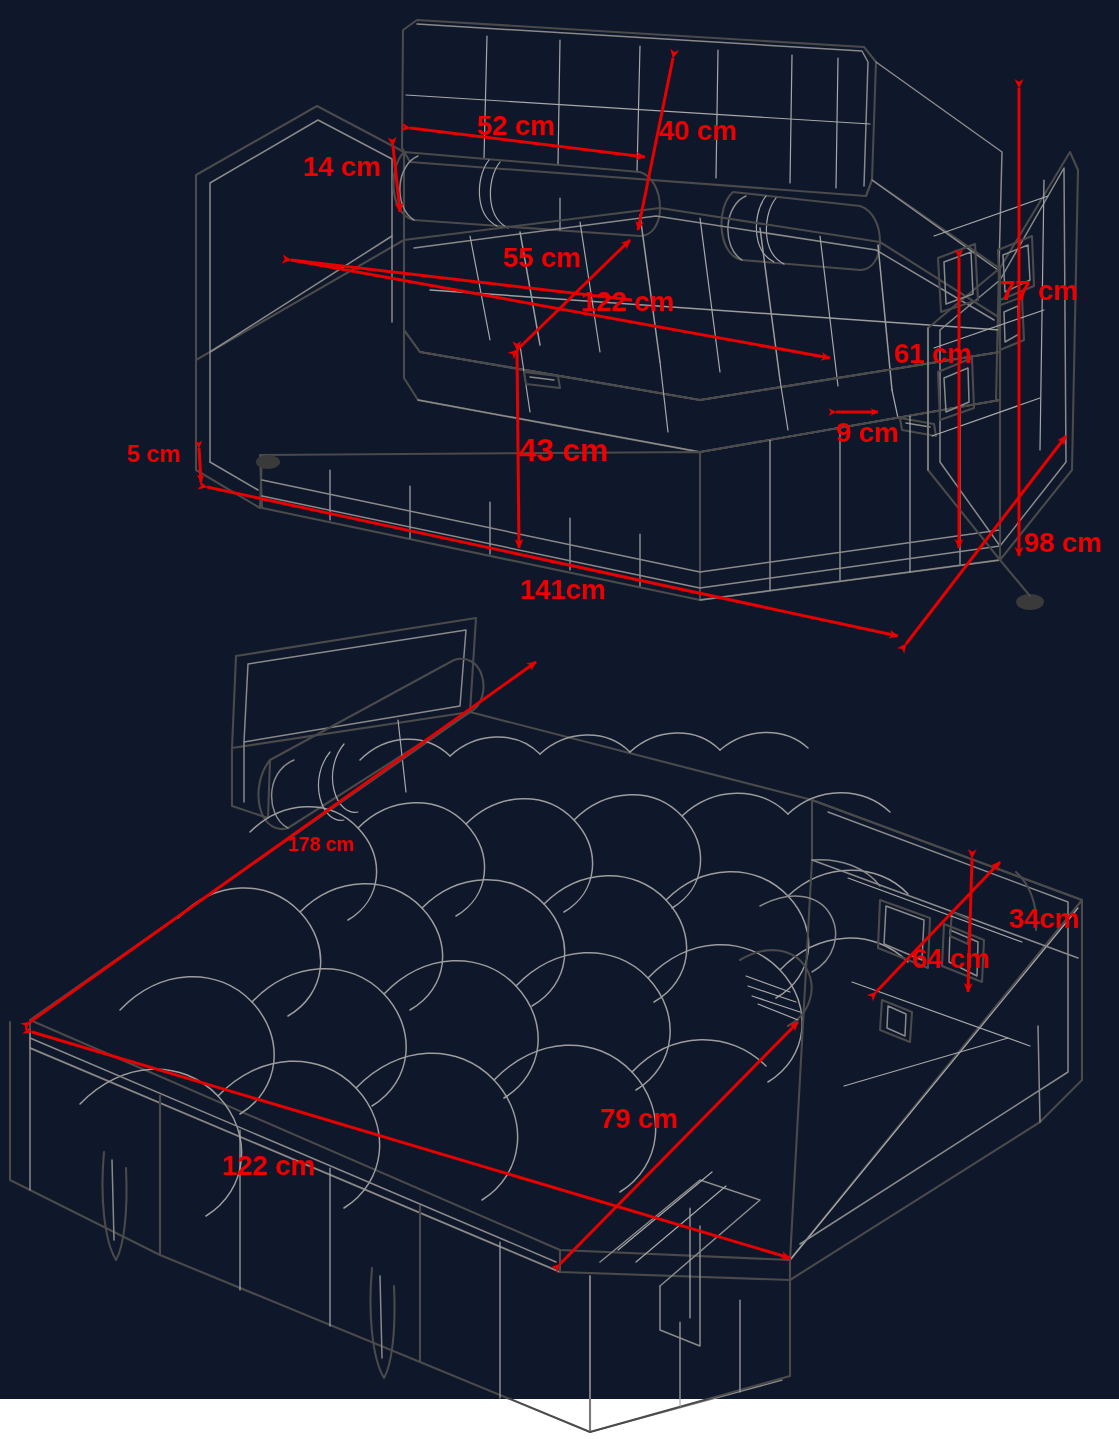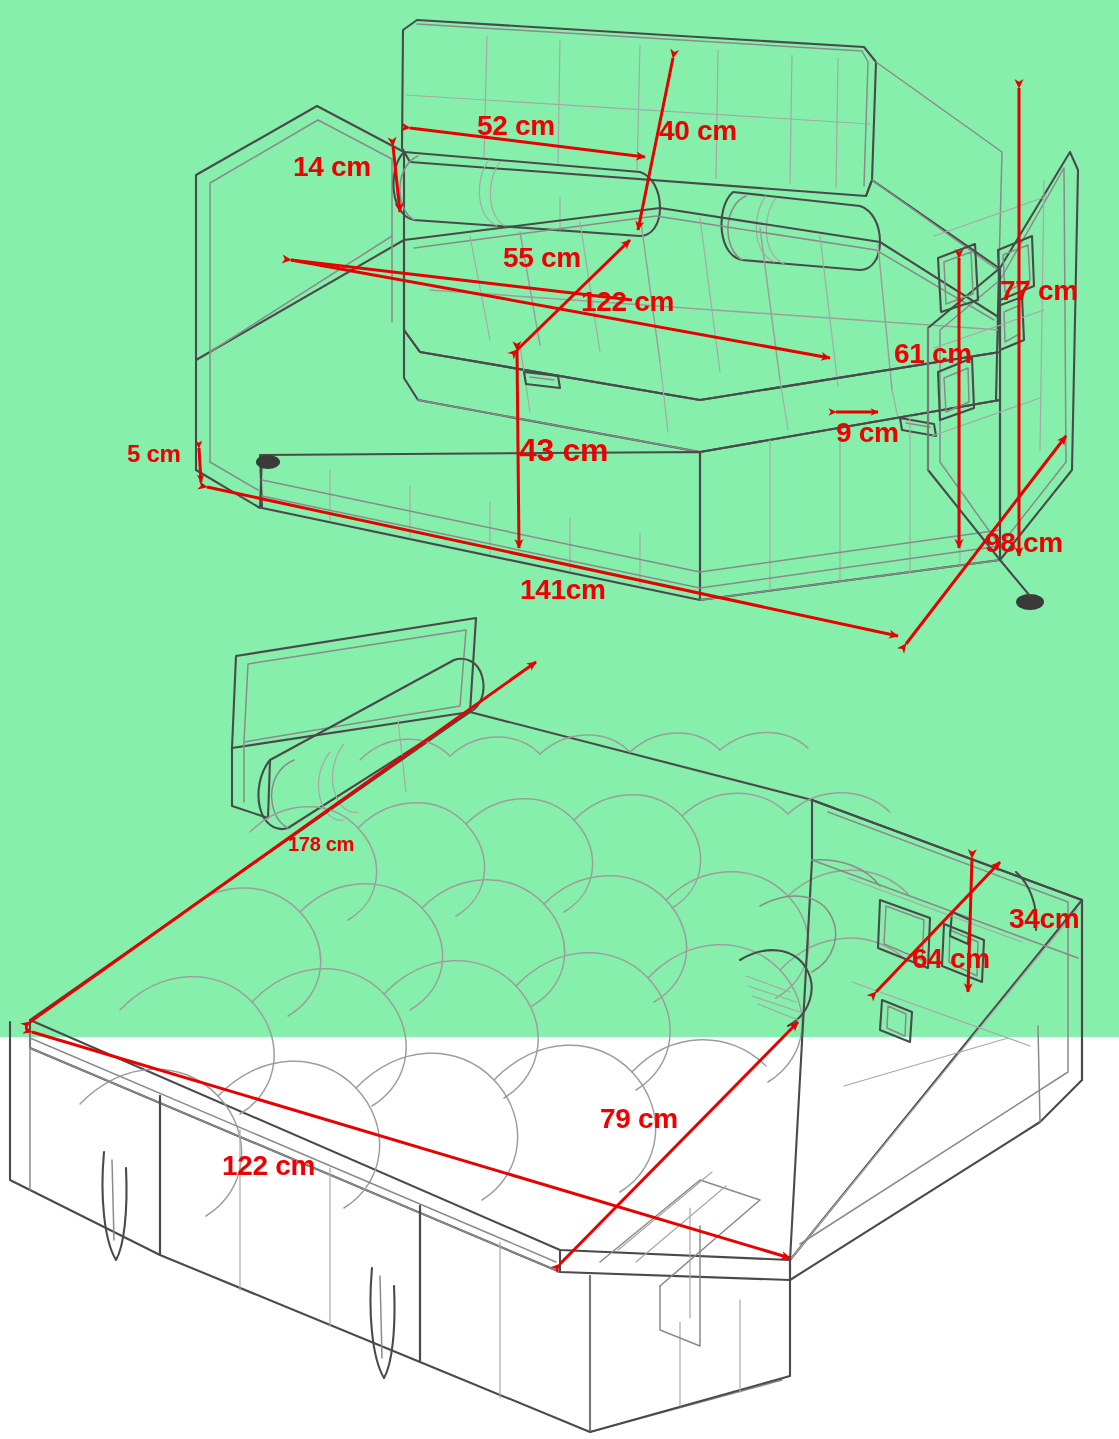--- a/index.html
+++ b/index.html
@@ -1,21 +1,21 @@
 <!DOCTYPE html>
 <html><head>
 <meta charset="utf-8">
 <style>
   html,body{margin:0;padding:0;background:#ffffff;}
   body{
     width:1119px;height:1439px;
     font-family:"Liberation Sans", sans-serif;
     overflow:hidden;position:relative;
   }
-  #stage{position:absolute;left:0;top:0;width:1119px;height:1037px;background:#86efac;}
+  #stage{position:absolute;left:0;top:0;width:1119px;height:1399px;background:#0f172a;}
   svg.layer{position:absolute;left:0;top:0;width:1119px;height:1439px;}
   .sketch{fill:none;stroke:#4a4a4a;stroke-width:2.1;stroke-linejoin:round;stroke-linecap:round;}
   .sketch-thin{fill:none;stroke:#8a8a8a;stroke-width:1.5;stroke-linejoin:round;stroke-linecap:round;}
   .sketch-faint{fill:none;stroke:#a8a8a8;stroke-width:1.2;stroke-linejoin:round;stroke-linecap:round;}
   .tuft{fill:none;stroke:#9d9d9d;stroke-width:1.5;stroke-linecap:round;}
   .dimline{stroke:#e60000;stroke-width:3;fill:none;}
   .dimhead{fill:#e60000;}
   .foot{fill:#3a3a3a;stroke:none;}
   .dimlabel{
     position:absolute;color:#ee0000;font-weight:bold;
@@ -284,39 +284,39 @@
       <line class="dimline" x1="876" y1="992" x2="1000" y2="862" marker-start="url(#ah)" marker-end="url(#ah)"></line>
       <line class="dimline" x1="972" y1="858" x2="968" y2="992" marker-start="url(#ah)" marker-end="url(#ah)"></line>
 
     </g>
   </svg>
 
   <div class="dimlabel" style="left:477px;top:112px;font-size:28px;">52 cm</div>
 
   <div class="dimlabel" style="left:659px;top:117px;font-size:28px;">40 cm</div>
 
-  <div class="dimlabel" style="left:293px;top:153px;font-size:28px;">14 cm</div>
+  <div class="dimlabel" style="left:303px;top:153px;font-size:28px;">14 cm</div>
 
   <div class="dimlabel" style="left:503px;top:244px;font-size:28px;">55 cm</div>
 
   <div class="dimlabel" style="left:581px;top:288px;font-size:28px;">122 cm</div>
 
   <div class="dimlabel" style="left:1000px;top:277px;font-size:28px;">77 cm</div>
 
   <div class="dimlabel" style="left:894px;top:340px;font-size:28px;">61 cm</div>
 
   <div class="dimlabel" style="left:836px;top:419px;font-size:28px;">9 cm</div>
 
   <div class="dimlabel" style="left:519px;top:434px;font-size:32px;">43 cm</div>
 
   <div class="dimlabel" style="left:127px;top:442px;font-size:24px;">5 cm</div>
 
   <div class="dimlabel" style="left:520px;top:576px;font-size:28px;">141cm</div>
 
-  <div class="dimlabel" style="left:985px;top:529px;font-size:28px;">98 cm</div>
+  <div class="dimlabel" style="left:985px;top:529px;font-size:28px;padding-left:39px;">98 cm</div>
 
   <div class="dimlabel" style="left:288px;top:834px;font-size:20px;">178 cm</div>
 
   <div class="dimlabel" style="left:222px;top:1152px;font-size:28px;">122 cm</div>
 
   <div class="dimlabel" style="left:600px;top:1105px;font-size:28px;">79 cm</div>
 
   <div class="dimlabel" style="left:912px;top:945px;font-size:28px;">64 cm</div>
 
   <div class="dimlabel" style="left:1009px;top:905px;font-size:28px;">34cm</div>

